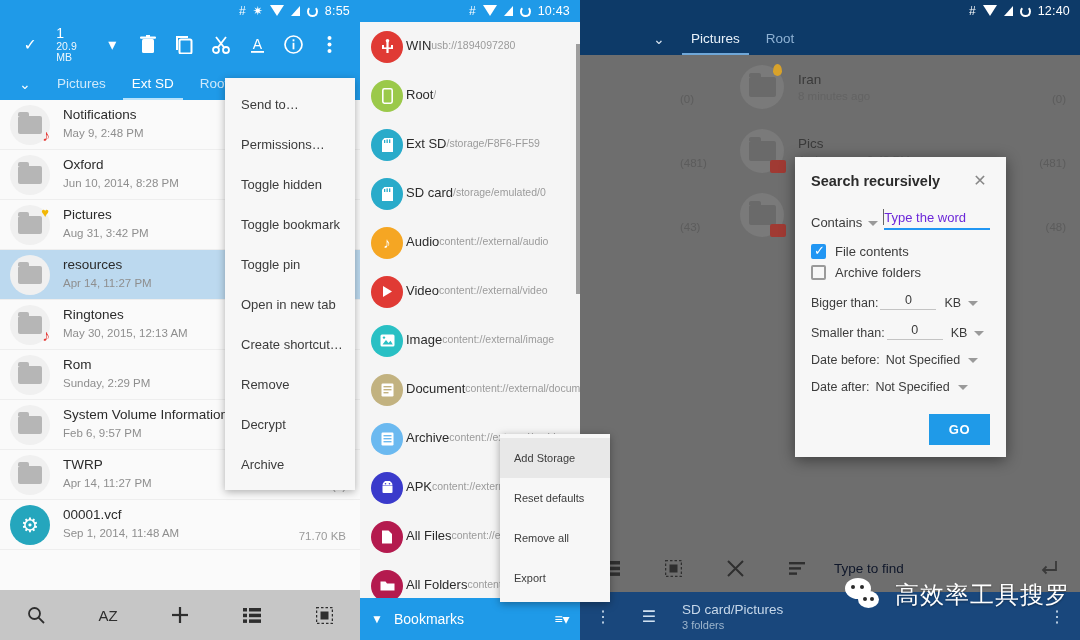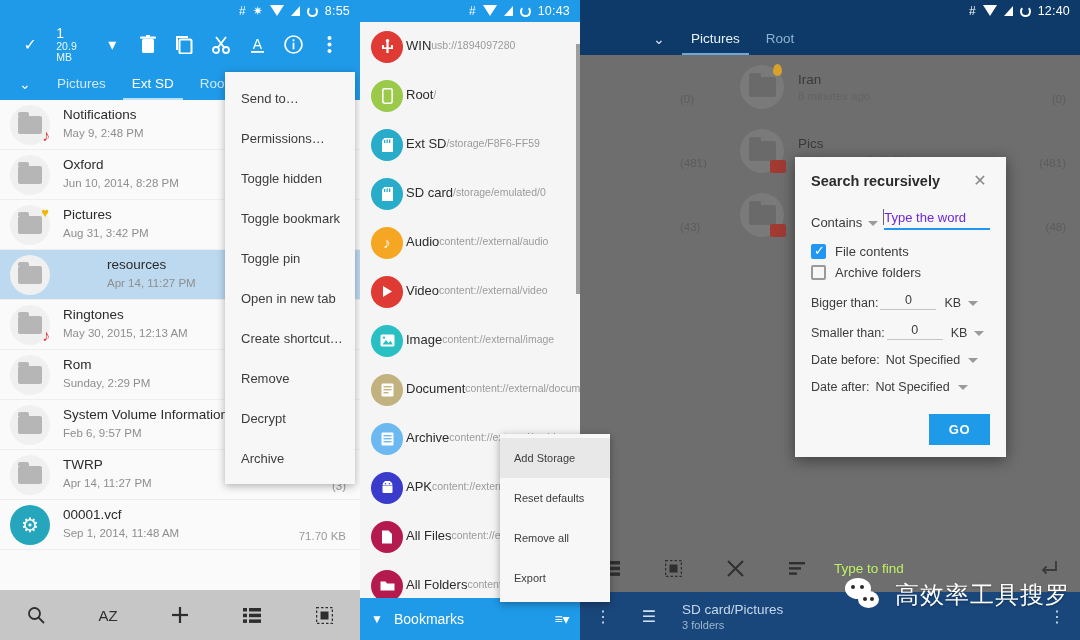--- a/index.html
+++ b/index.html
@@ -62,21 +62,21 @@
   .tab.active { color:#fff; }
   .tab.active::after {
     content:""; position:absolute; left:4px; right:4px; bottom:0; height:2.5px; background:#b8e2fb;
   }
 
   
   #l-list { position:absolute; top:100px; left:0; width:360px; bottom:50px; background:#fafafa;
             overflow:hidden; }
   .frow { position:relative; height:50px; display:flex; align-items:center; padding-left:10px;
           border-bottom:1px solid #eeeeee; }
-  .frow.sel { background:#bcd9ef;gap:44px; }
+  .frow.sel { background:#bcd9ef; }
   .fic { position:relative; width:40px; height:40px; border-radius:50%; background:#f0f0f0;
          display:flex; align-items:center; justify-content:center; flex:0 0 40px; }
   .folder {
     width:24px; height:18px; background:#b6b6b6; border-radius:2px; position:relative;
   }
   .folder::before {
     content:""; position:absolute; top:-4px; left:0; width:11px; height:4px;
     background:#b6b6b6; border-radius:2px 2px 0 0;
   }
   .badge { position:absolute; font-size:10px; line-height:1; }
@@ -92,21 +92,21 @@
   }
 
   
   #l-bottom { position:absolute; left:0; bottom:0; width:360px; height:50px; background:#c6c6c6;
               display:flex; align-items:center; }
   #l-bottom .bb { flex:1; display:flex; align-items:center; justify-content:center;
                   color:#2e2e2e; font-size:17px; }
 
   
   #ctx-menu {
-    position:absolute; left:225px; top:72px; width:130px; background:#f7f7f7;
+    position:absolute; left:225px; top:78px; width:130px; background:#f7f7f7;
     box-shadow:0 2px 8px rgba(0,0,0,.3); z-index:30; padding:6px 0;
   }
   .ctx-item { height:40px; display:flex; align-items:center; padding-left:16px;
               font-size:13px; color:#3c3c3c; }
 
   
   #m-list { position:absolute; top:22px; left:0; width:220px; bottom:42px; background:#f5f5f5;
             overflow:hidden; }
   .brow { height:49px; display:flex; align-items:center; padding-left:11px; }
   .bic { width:32px; height:32px; border-radius:50%; display:flex; align-items:center;
@@ -150,21 +150,21 @@
   .rtext { margin-left:14px; display:flex; flex-direction:column; }
   .rname { font-size:13.5px; color:#3a3a3a; }
   .rsub { font-size:11.5px; color:#636363; margin-top:3px; }
   .rcount-l { position:absolute; left:100px; bottom:14px; font-size:11.5px; color:#5c5c5c; }
   .rcount-r { position:absolute; right:14px; bottom:14px; font-size:11.5px; color:#5c5c5c; }
 
   #r-toolbar { position:absolute; left:0; bottom:48px; width:500px; height:48px;
                background:#6e6e6e; display:flex; align-items:center; }
   #r-toolbar .rb { width:62px; display:flex; align-items:center; justify-content:center;
                    color:#2f2f2f; font-size:17px; }
-  #r-toolbar .rfind { flex:1; font-size:13.5px; color:#bef264; padding-left:6px; }
+  #r-toolbar .rfind { flex:1; font-size:13.5px; color:#0f172a; padding-left:6px; }
   #r-toolbar .rend { width:62px; display:flex; align-items:center; justify-content:center;
                      color:#3a3a3a; font-size:17px; }
 
   #r-bottom { position:absolute; left:0; bottom:0; width:500px; height:48px; background:#19477c;
               display:flex; align-items:center; color:#cfe0f0; }
   #r-bottom .rbi { width:46px; text-align:center; font-size:16px; }
   #r-bottom .rpath { flex:1; display:flex; flex-direction:column; padding-left:10px; }
   #r-bottom .rp1 { font-size:13.5px; color:#c7d8ea; }
   #r-bottom .rp2 { font-size:11px; color:#9eb6cd; margin-top:2px; }
 

